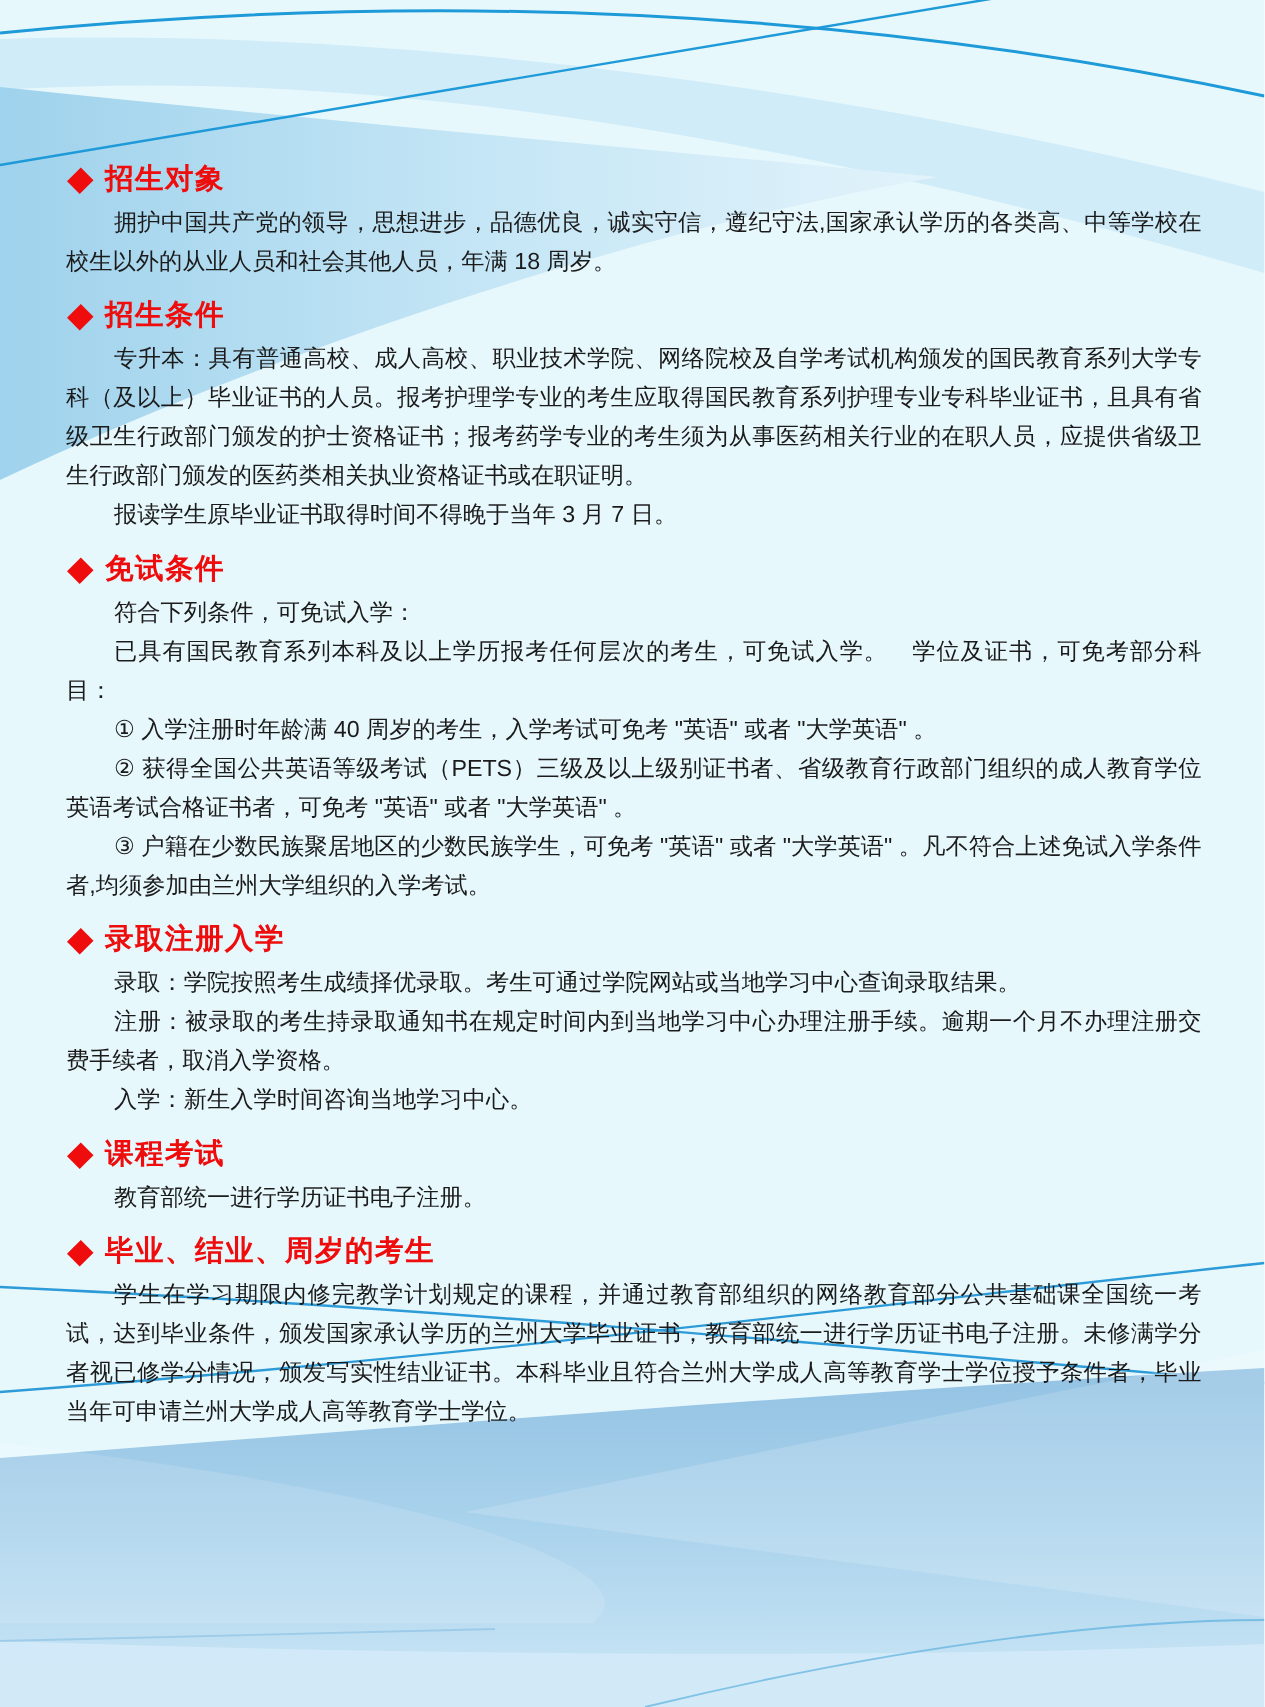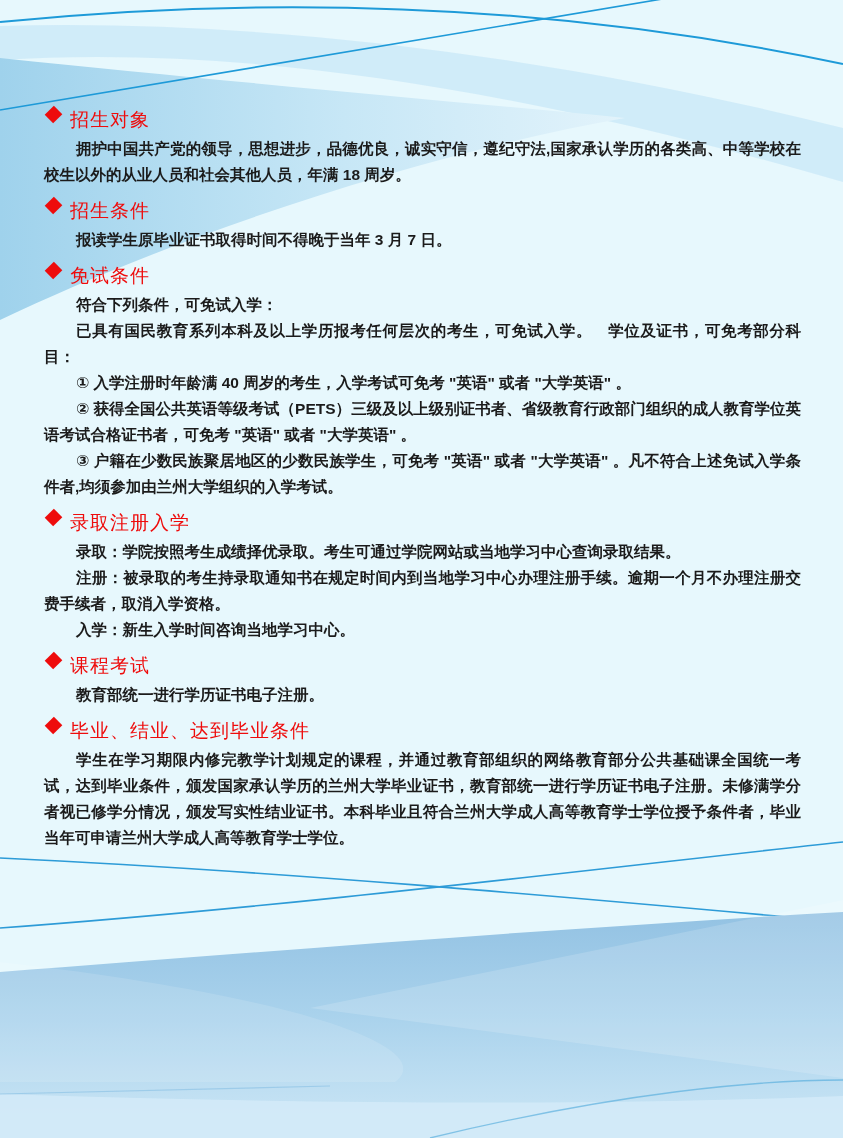--- a/index.html
+++ b/index.html
@@ -8,36 +8,36 @@
     width:843px;height:1138px;
     overflow:hidden;
     font-family:"Liberation Sans","DejaVu Sans",sans-serif;
     background:#e7f8fd;
   }
   .bg{position:absolute;left:0;top:0;width:843px;height:1138px;display:block;}
   .content{
     position:absolute;left:44px;top:108px;width:757px;
   }
   .sec-title{
-    display:flex;
+    display:flex;align-items:center;
     color:#ee0c0c;
-    font-size:19px;font-weight:normal;line-height:24px;
+    font-size:19px;font-weight:bold;line-height:24px;
     margin:11px 0 4px 0;
     letter-spacing:1px;
   }
   .sec:first-child .sec-title{margin-top:0;}
   .dia{
     width:13px;height:13px;background:#ee0c0c;
     transform:rotate(45deg) scaleX(.92);
     margin:0 10px 0 3px;flex:0 0 auto;
   }
   .para{
     margin:0;
     font-size:15.5px;line-height:26px;
-    color:#1b1b1b;font-weight:bold;
+    color:#1b1b1b;font-weight:normal;
     text-align:justify;text-indent:32px;
   }
 </style>
 </head>
 <body>
 
 <div class="page">
 
   <svg class="bg" viewBox="0 0 843 1138" xmlns="http://www.w3.org/2000/svg" aria-hidden="true">
     <defs>
@@ -84,20 +84,21 @@
         <span>招生对象</span>
       </h2>
       <p class="para">拥护中国共产党的领导，思想进步，品德优良，诚实守信，遵纪守法,国家承认学历的各类高、中等学校在校生以外的从业人员和社会其他人员，年满 18 周岁。</p>
     </section>
 
     <section class="sec">
       <h2 class="sec-title">
         <span class="dia"></span>
         <span>招生条件</span>
       </h2>
+      <p class="para">专升本：具有普通高校、成人高校、职业技术学院、网络院校及自学考试机构颁发的国民教育系列大学专科（及以上）毕业证书的人员。报考护理学专业的考生应取得国民教育系列护理专业专科毕业证书，且具有省级卫生行政部门颁发的护士资格证书；报考药学专业的考生须为从事医药相关行业的在职人员，应提供省级卫生行政部门颁发的医药类相关执业资格证书或在职证明。</p>
       <p class="para">报读学生原毕业证书取得时间不得晚于当年 3 月 7 日。</p>
     </section>
 
     <section class="sec">
       <h2 class="sec-title">
         <span class="dia"></span>
         <span>免试条件</span>
       </h2>
       <p class="para">符合下列条件，可免试入学：</p>
       <p class="para">已具有国民教育系列本科及以上学历报考任何层次的考生，可免试入学。　学位及证书，可免考部分科目：</p>
@@ -121,19 +122,19 @@
       <h2 class="sec-title">
         <span class="dia"></span>
         <span>课程考试</span>
       </h2>
       <p class="para">教育部统一进行学历证书电子注册。</p>
     </section>
 
     <section class="sec">
       <h2 class="sec-title">
         <span class="dia"></span>
-        <span>毕业、结业、达到毕业条件</span>
+        <span>毕业、结业、周岁的考生</span>
       </h2>
       <p class="para">学生在学习期限内修完教学计划规定的课程，并通过教育部组织的网络教育部分公共基础课全国统一考试，达到毕业条件，颁发国家承认学历的兰州大学毕业证书，教育部统一进行学历证书电子注册。未修满学分者视已修学分情况，颁发写实性结业证书。本科毕业且符合兰州大学成人高等教育学士学位授予条件者，毕业当年可申请兰州大学成人高等教育学士学位。</p>
     </section>
 
   </div>
 </div>
 
 </body></html>

